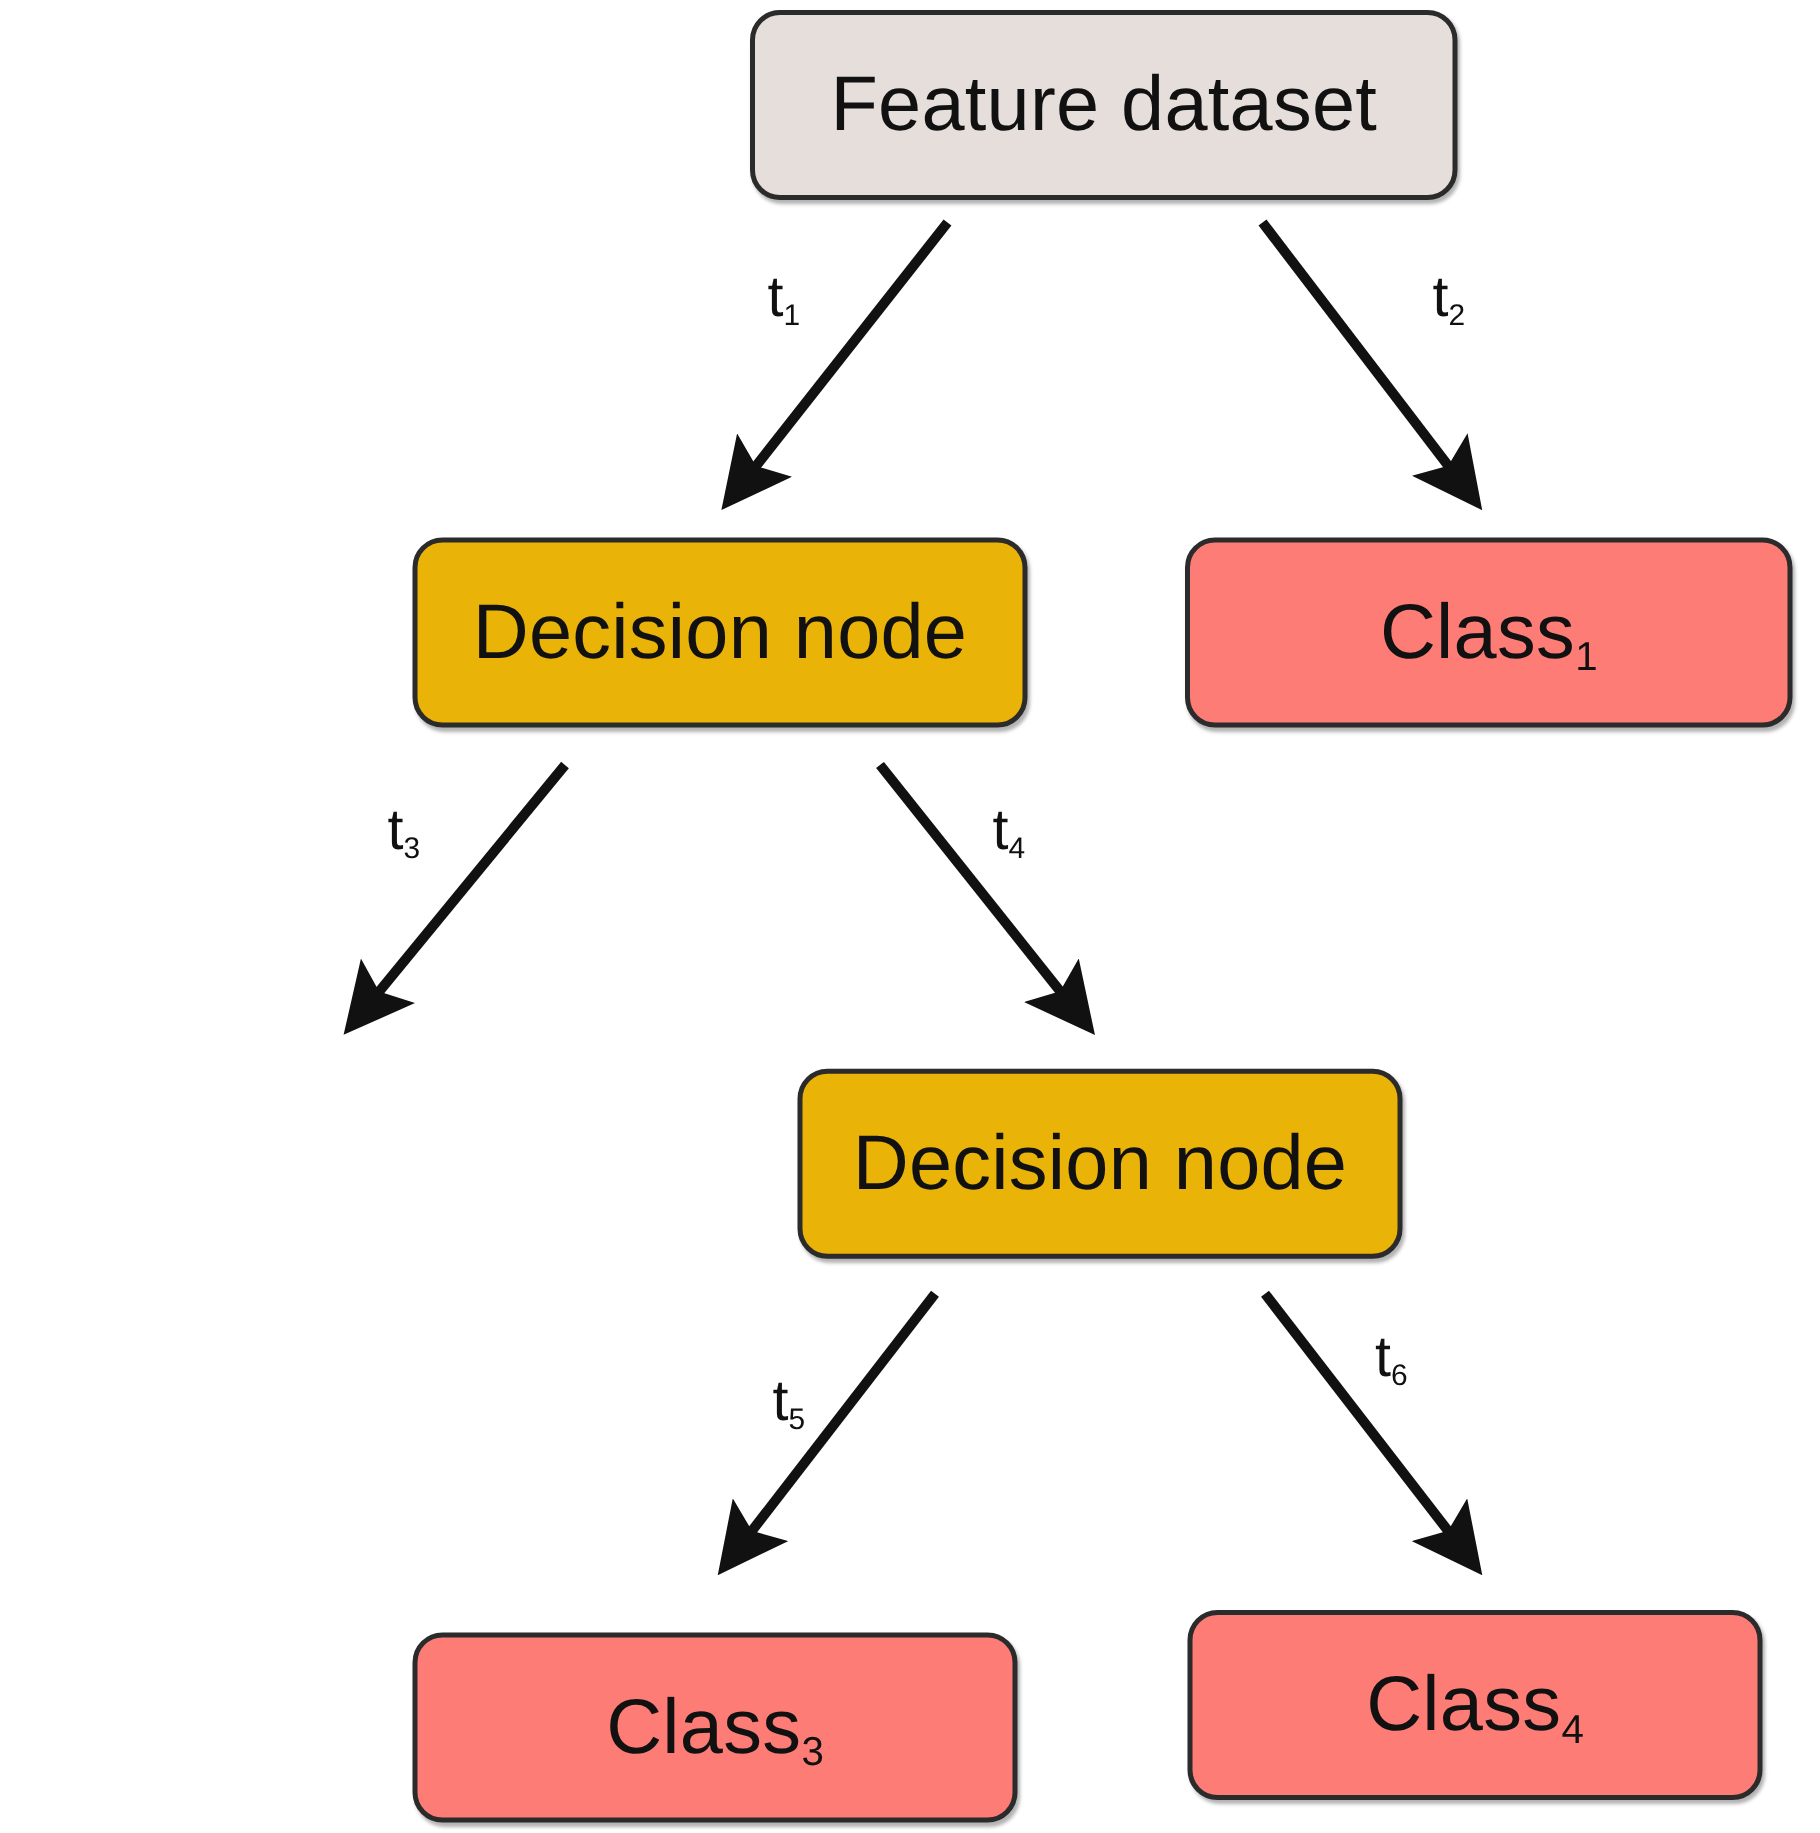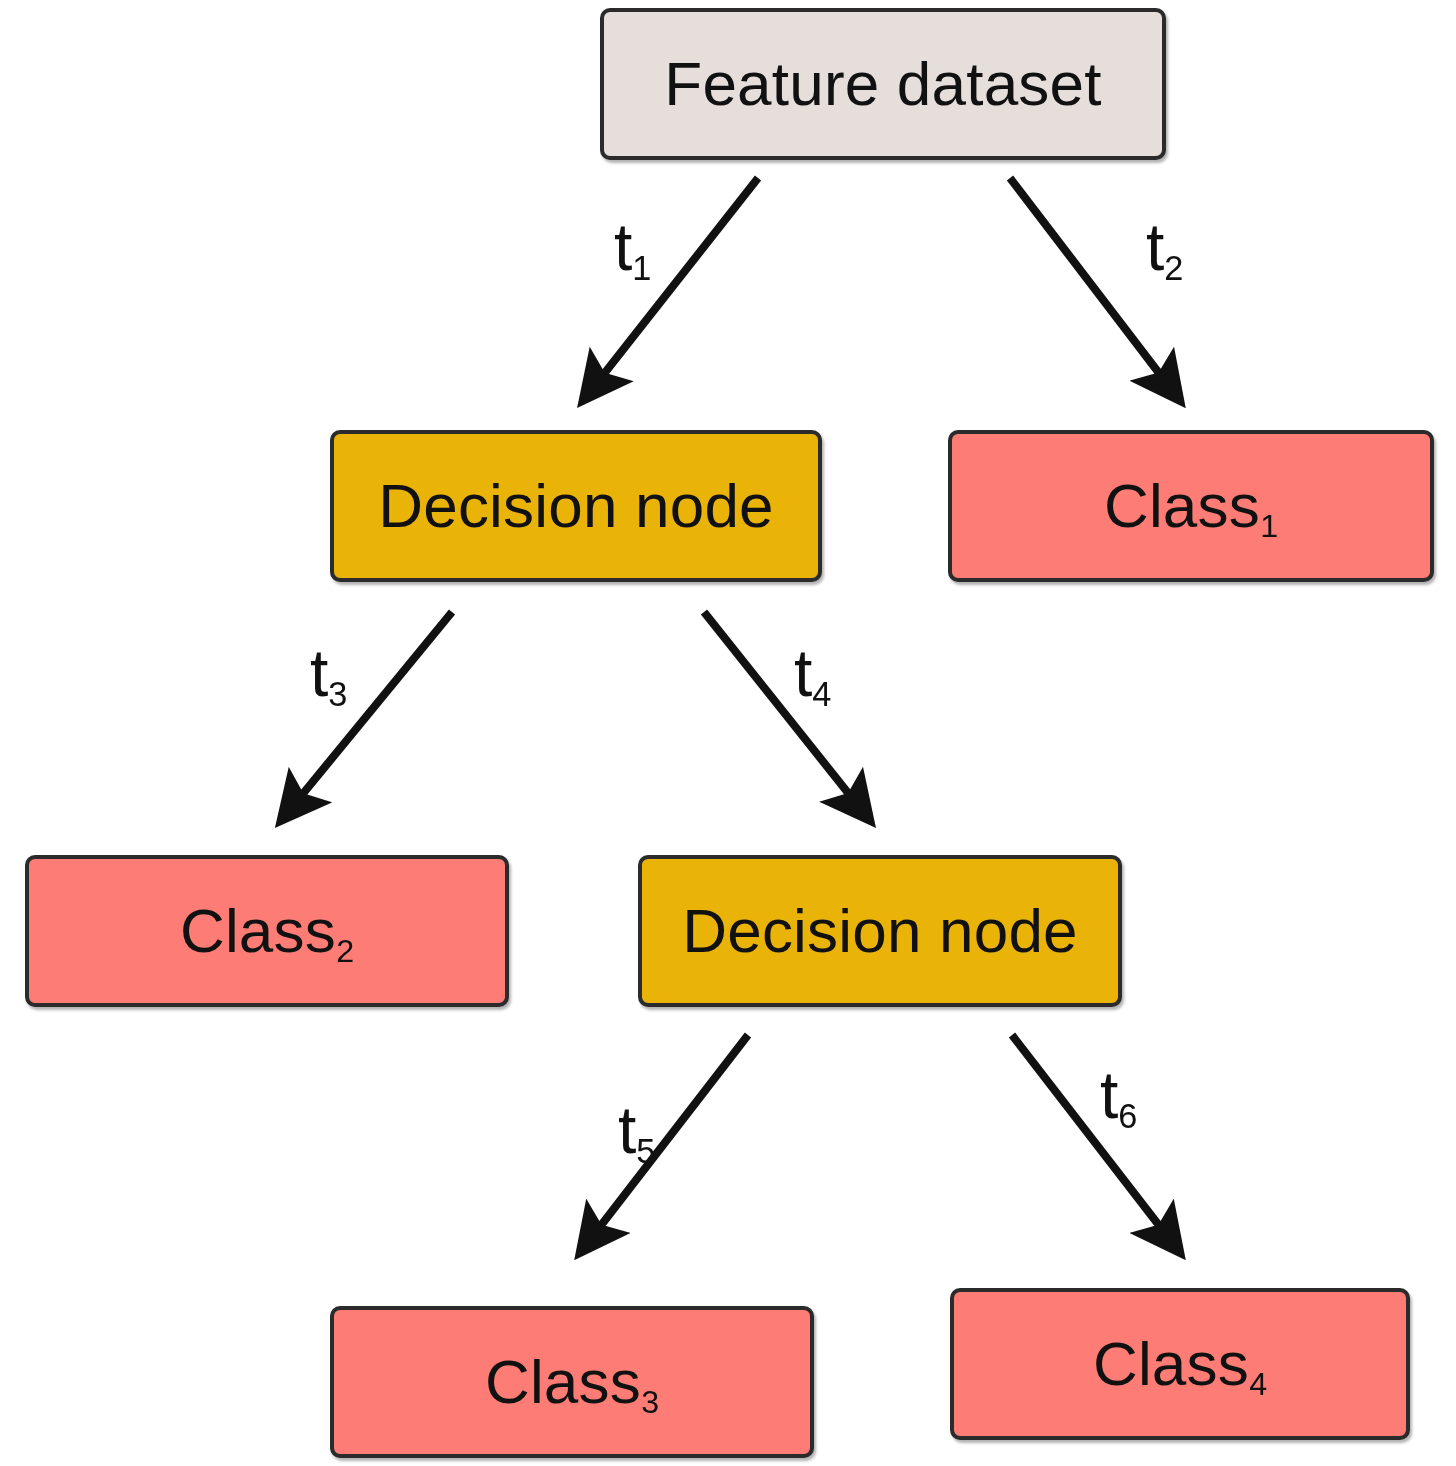--- a/index.html
+++ b/index.html
@@ -21,21 +21,21 @@
     position: absolute;
     left: 0;
     top: 0;
     width: 1456px;
     height: 1466px;
   }
   .node {
     position: absolute;
     box-sizing: border-box;
     border: 4px solid #2b2b2b;
-    border-radius: 10px;
+    border-radius: 24px;
     display: flex;
     align-items: center;
     justify-content: center;
     color: #111111;
     font-size: 62px;
     line-height: 1;
     letter-spacing: 0.2px;
     white-space: nowrap;
     box-shadow: 2px 3px 3px rgba(0,0,0,0.30);
   }
@@ -49,21 +49,21 @@
     top: 0.30em;
     left: 0.01em;
   }
   .node-root     { background: #e6dedb; }
   .node-decision { background: #eab308; }
   .node-class    { background: #fd7d76; }
 
   .edge-label {
     position: absolute;
     color: #111111;
-    font-size: 66px;
+    font-size: 46px;
     line-height: 1;
     white-space: nowrap;
     user-select: none;
   }
   .edge-label .sub {
     font-size: 0.52em;
     position: relative;
     top: 0.30em;
   }
 </style>
@@ -103,25 +103,20 @@
       <span>Decision node</span><span class="sub"></span>
     </span>
   </div>
 
   <div class="node node-class" style="left:948px; top:430px; width:486px; height:152px;text-align:right;">
     <span class="label-text">
       <span>Class</span><span class="sub">1</span>
     </span>
   </div>
 
-  <div class="node node-class" style="left:25px; top:855px; width:484px; height:152px;">
-    <span class="label-text">
-      <span>Class</span><span class="sub">2</span>
-    </span>
-  </div>
 
   <div class="node node-decision" style="left:638px; top:855px; width:484px; height:152px;">
     <span class="label-text">
       <span>Decision node</span><span class="sub"></span>
     </span>
   </div>
 
   <div class="node node-class" style="left:330px; top:1288px; width:484px; height:152px;margin-top:18px;">
     <span class="label-text">
       <span>Class</span><span class="sub">3</span>

